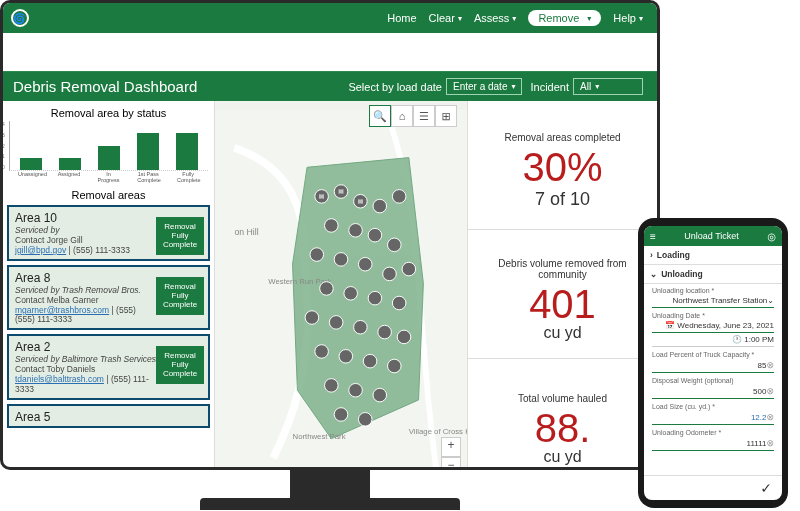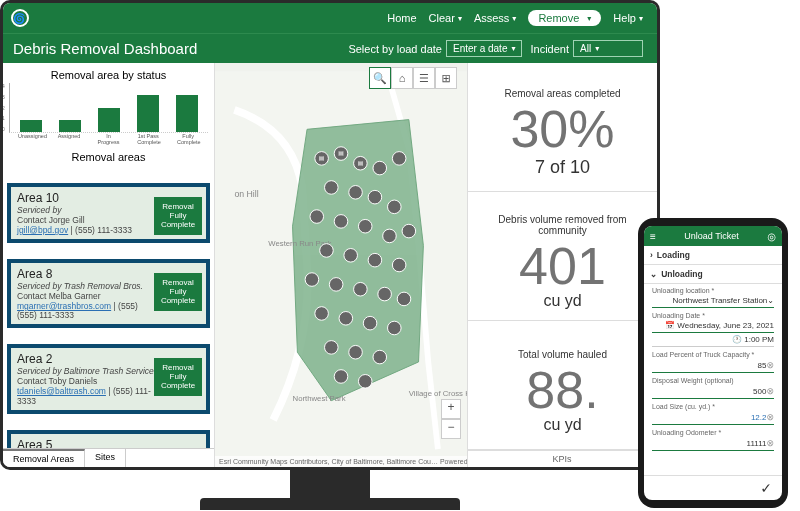--- a/index.html
+++ b/index.html
@@ -13,21 +13,21 @@
 
 .topnav { height: 30px; background: #1b7a3f; display: flex; align-items: center; padding: 0 8px; color: #fff; font-size: 11px; }
 .topnav .logo { width: 18px; height: 18px; border: 2px solid #fff; border-radius: 50%; display: inline-flex; align-items: center; justify-content: center; margin-right: 6px; font-size: 10px; }
 .topnav .brand { font-weight: 300; font-size: 13px; flex: 0 0 auto; }
 .topnav .spacer { flex: 1; }
 .topnav .navlink { margin: 0 6px; cursor: pointer; display: flex; align-items: center; gap: 3px; }
 .topnav .pill { background: #fff; color: #1b7a3f; border-radius: 10px; padding: 2px 10px; gap: 8px; }
 .chev { font-size: 8px; }
 
 
-.subhead { height: 30px; background: #1b7a3f; display: flex; align-items: center; padding: 0 10px; color: #fff; font-size: 11px; border-top: 1px solid #2d8a4e; }
+.subhead { height: 30px; background: #1b7a3f; display: flex; align-items: center; padding: 0 10px; color: #fff; font-size: 11px; border-top: 1px solid #2d8a4e; margin-top: 38px; }
 .subhead .title { font-size: 15px; font-weight: 300; }
 .subhead .spacer { flex: 1; }
 .subhead .selbox { border: 1px solid #9fd3b3; padding: 2px 6px; margin: 0 4px; font-size: 10px; display: flex; align-items: center; gap: 4px; cursor: pointer; }
 
 
 .main { display: flex; height: calc(100% - 60px); }
 .leftcol { width: 212px; border-right: 1px solid #ddd; display: flex; flex-direction: column; overflow: hidden; }
 .mapcol { flex: 1; position: relative; background: #f0f2ed; overflow: hidden; }
 .rightcol { width: 190px; border-left: 1px solid #ddd; display: flex; flex-direction: column; }
 
@@ -36,21 +36,21 @@
 .chart-title { font-size: 11px; font-weight: 500; margin-bottom: 2px; }
 .barchart { height: 50px; display: flex; align-items: flex-end; justify-content: space-around; border-left: 1px solid #aaa; border-bottom: 1px dotted #ccc; padding: 0 2px; position: relative; }
 .barchart .yticks { position: absolute; left: -8px; top: 0; bottom: 0; display: flex; flex-direction: column; justify-content: space-between; font-size: 5px; color: #777; }
 .bar { width: 22px; background: #1b7a3f; }
 .barlabels { display: flex; justify-content: space-around; font-size: 5.5px; color: #555; margin-top: 1px; }
 .barlabels span { width: 22px; text-align: center; line-height: 1; }
 
 .areas-title { text-align: center; font-size: 11px; font-weight: 500; padding: 4px 0; }
 
 .areas-list { flex: 1; overflow: hidden; }
-.area-card { background: #e3ede3; border: 4px solid #0c4a6e; margin: 16px 4px 4px; padding: 4px 6px; position: relative; font-size: 8.5px; color: #444; }
+.area-card { background: #e3ede3; border: 2px solid #0c4a6e; margin: 0 4px 4px; padding: 4px 6px; position: relative; font-size: 8.5px; color: #444; }
 .area-card .aname { font-size: 12px; color: #222; font-weight: 500; }
 .area-card .serv { font-style: italic; }
 .area-card .link { color: #2a6fb3; text-decoration: underline; }
 .area-card .badge { position: absolute; right: 4px; top: 10px; background: #1b7a3f; color: #fff; font-size: 8px; padding: 6px 6px; text-align: center; line-height: 1.1; width: 48px; }
 
 .tabs { display: flex; border-top: 1px solid #ccc; font-size: 9px; }
 .tabs .tab { padding: 3px 10px; border-right: 1px solid #ccc; cursor: pointer; }
 .tabs .tab.active { background: #fff; border-top: 2px solid #777; }
 
 
@@ -58,21 +58,21 @@
 .maptoolbar .mtbtn { width: 22px; height: 22px; background: #fff; border: 1px solid #ccc; display: flex; align-items: center; justify-content: center; font-size: 11px; color: #555; cursor: pointer; }
 .maptoolbar .mtbtn.active { color: #1b7a3f; border-color: #1b7a3f; }
 .map-svg { width: 100%; height: 100%; }
 .zoom-ctrl { position: absolute; right: 6px; bottom: 28px; display: flex; flex-direction: column; }
 .zoom-ctrl .zbtn { width: 20px; height: 20px; background: #fff; border: 1px solid #ccc; text-align: center; font-size: 12px; cursor: pointer; color: #555; }
 .map-attrib { position: absolute; bottom: 0; left: 0; right: 0; font-size: 7px; color: #666; padding: 2px 4px; background: rgba(255,255,255,0.7); white-space: nowrap; overflow: hidden; }
 
 
 .kpi { border-bottom: 1px solid #ddd; padding: 6px 8px; text-align: center; flex: 1; display: flex; flex-direction: column; justify-content: center; }
 .kpi .klabel { font-size: 10px; color: #333; margin-bottom: 4px; margin-top: 12px; }
-.kpi .kbig { font-size: 52px; font-weight: 300; color: #737373; line-height: 1; }
+.kpi .kbig { font-size: 40px; font-weight: 300; color: #b91c1c; line-height: 1; }
 .kpi .kmed { font-size: 18px; color: #333; margin-top: 2px; }
 .kpi .kunit { font-size: 16px; color: #333; }
 .right-bottom { display: flex; border-top: 1px solid #ddd; font-size: 9px; }
 .right-bottom .rb { flex: 1; text-align: center; padding: 3px; color: #666; border-right: 1px solid #ddd; }
 .arrow-lt { position: absolute; right: 0px; bottom: 22px; font-size: 10px; color: #888; background: #fff; border: 1px solid #ccc; width: 14px; height: 14px; display: flex; align-items: center; justify-content: center; cursor: pointer; }
 
 
 .phone { position: absolute; right: 12px; top: 218px; width: 150px; height: 290px; background: #1a1a1a; border-radius: 16px; padding: 8px 6px; }
 .phone-screen { width: 100%; height: 100%; background: #fff; border-radius: 8px; overflow: hidden; display: flex; flex-direction: column; }
 .phone-header { height: 20px; background: #1b7a3f; display: flex; align-items: center; justify-content: space-between; padding: 0 6px; color: #fff; font-size: 9px; }

